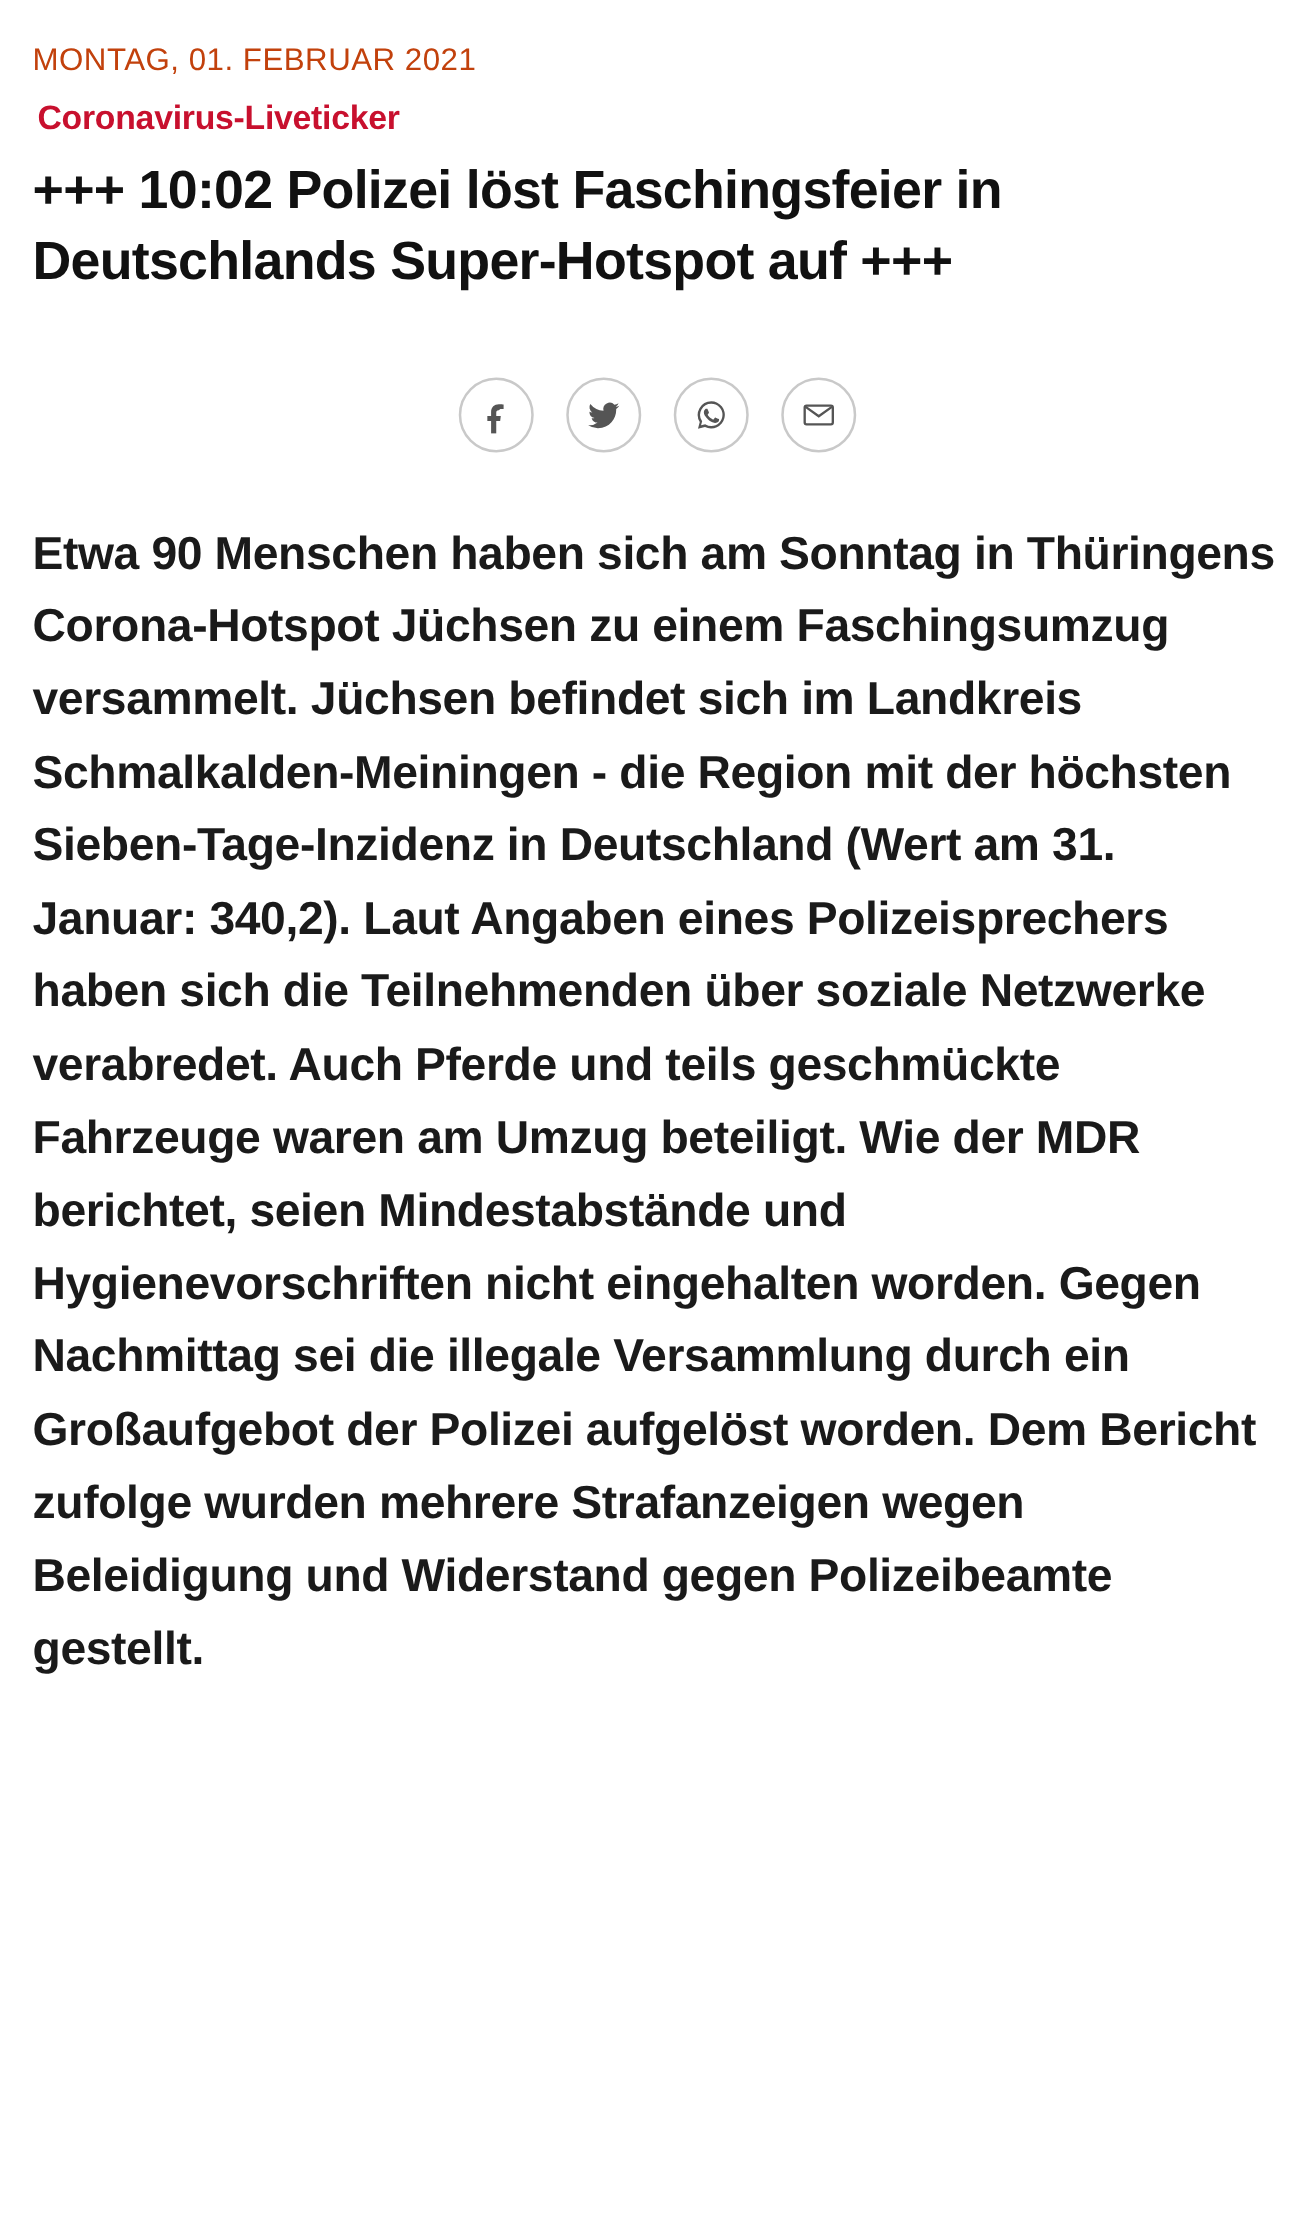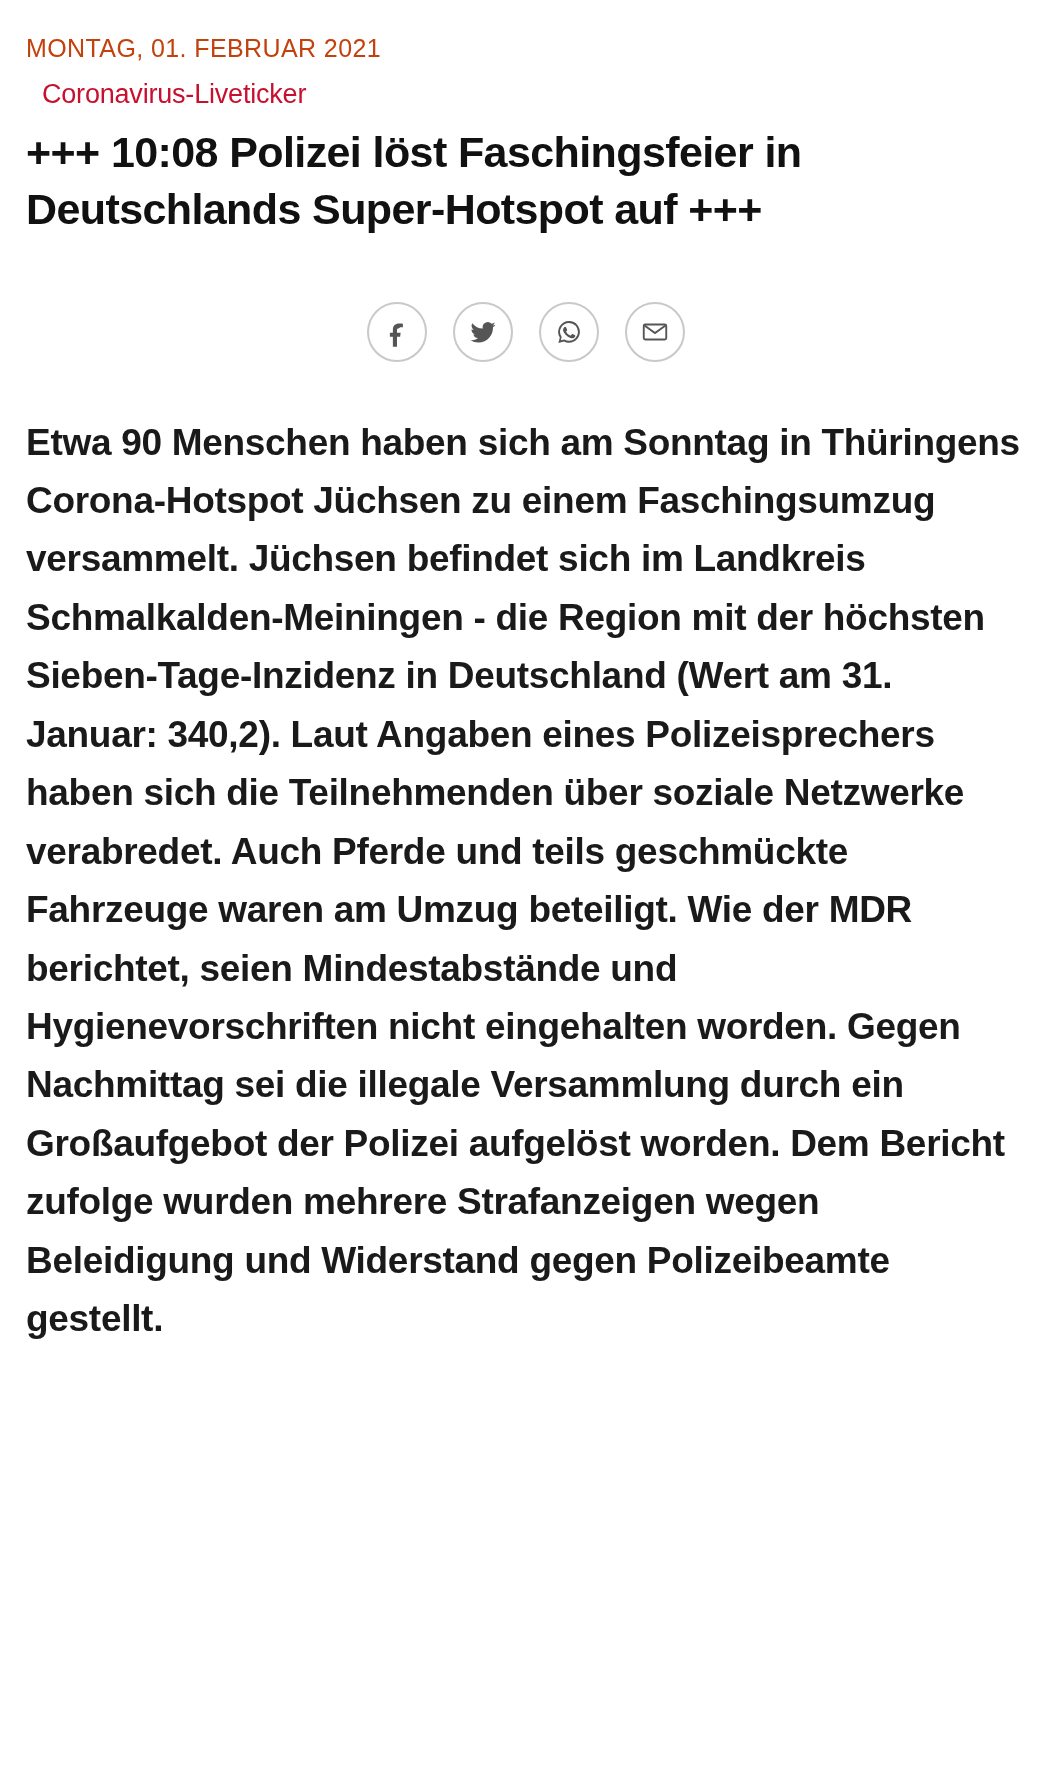--- a/index.html
+++ b/index.html
@@ -23,23 +23,23 @@
   .article-date {
     font-size: 25px;
     letter-spacing: 0.4px;
     color: #c2410c;
     font-weight: 400;
     margin: 0 0 16px 0;
     text-transform: uppercase;
   }
   .kicker {
     font-size: 27px;
-    font-weight: 400;
+    font-weight: 700;
     color: #c8102e;
-    margin: 0 0 14px 16px;
+    margin: 0 0 14px 4px;
     letter-spacing: -0.2px;
   }
   .headline {
     font-size: 43px;
     line-height: 1.32;
     font-weight: 700;
     color: #111111;
     margin: 0;
     letter-spacing: -0.6px;
   }
@@ -79,21 +79,21 @@
 </style>
 </head>
 <body>
 
 <div class="page">
 
   <div class="article-date">MONTAG, 01. FEBRUAR 2021</div>
 
   <div class="kicker">Coronavirus-Liveticker</div>
 
-  <h1 class="headline">+++ 10:08 Polizei löst Faschingsfeier in Deutschlands Super-Hotspot auf +++</h1>
+  <h1 class="headline">+++ 10:02 Polizei löst Faschingsfeier in Deutschlands Super-Hotspot auf +++</h1>
 
   <div class="share-bar">
 
     <div class="share-btn">
       <span>
         <svg width="30" height="30" viewBox="0 0 24 24" aria-hidden="true">
           <path fill="#555555" d="M14.6 8.2h2.1V5.3c-.4-.05-1.6-.15-3-.15-2.97 0-5 1.77-5 5.03V12.6H6.3v3.2h2.4v8.05h3.3V15.8h2.5l.4-3.2h-2.9v-2.1c0-.93.25-1.57 1.6-1.57z"></path>
         </svg>
       </span>
     </div>

